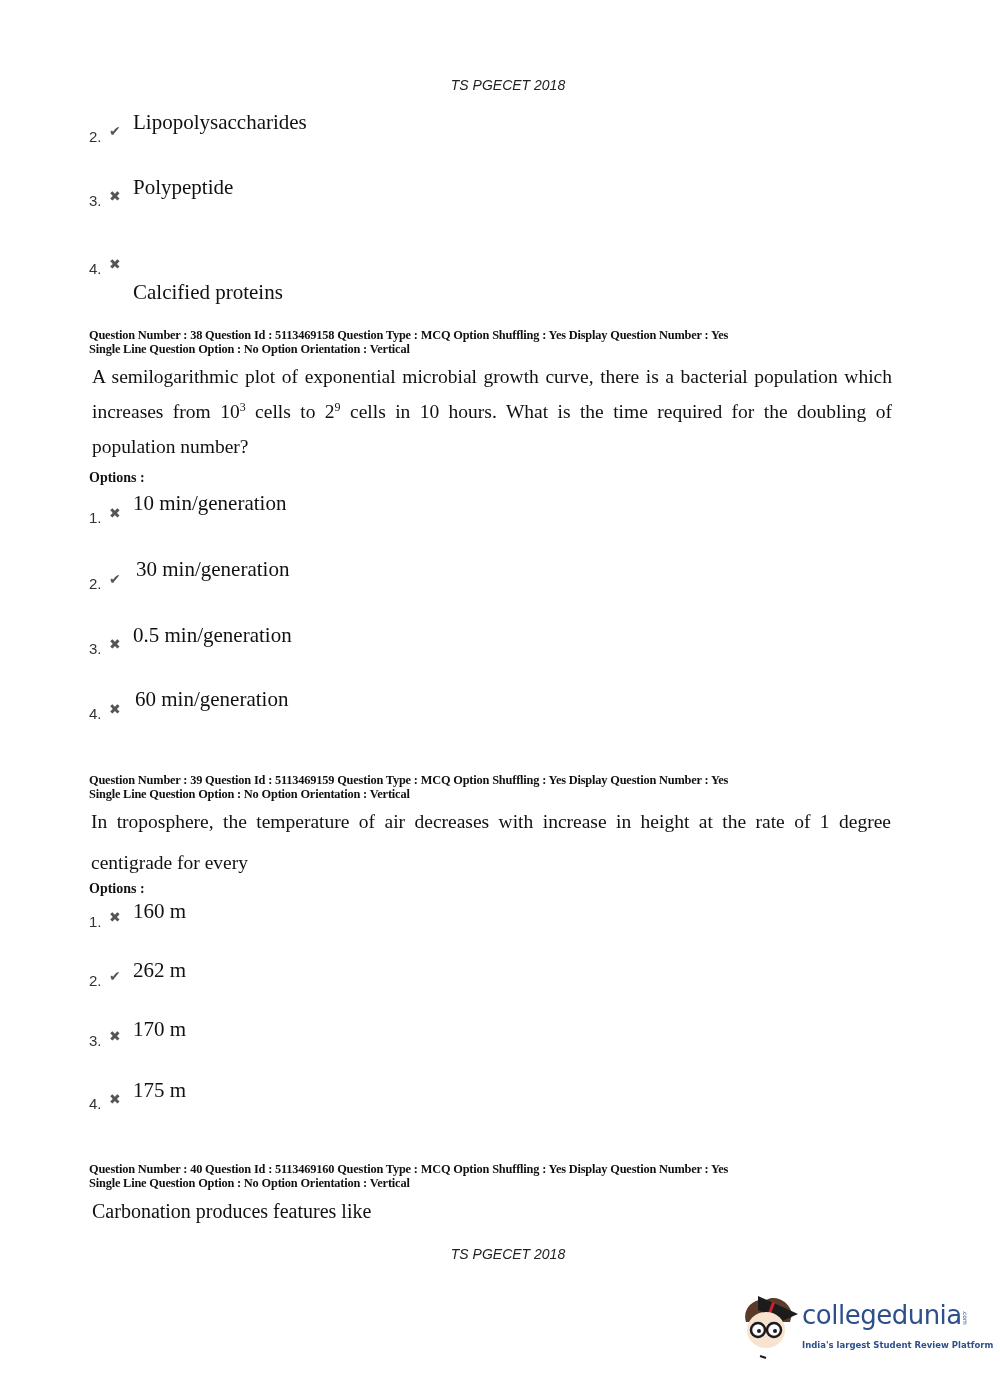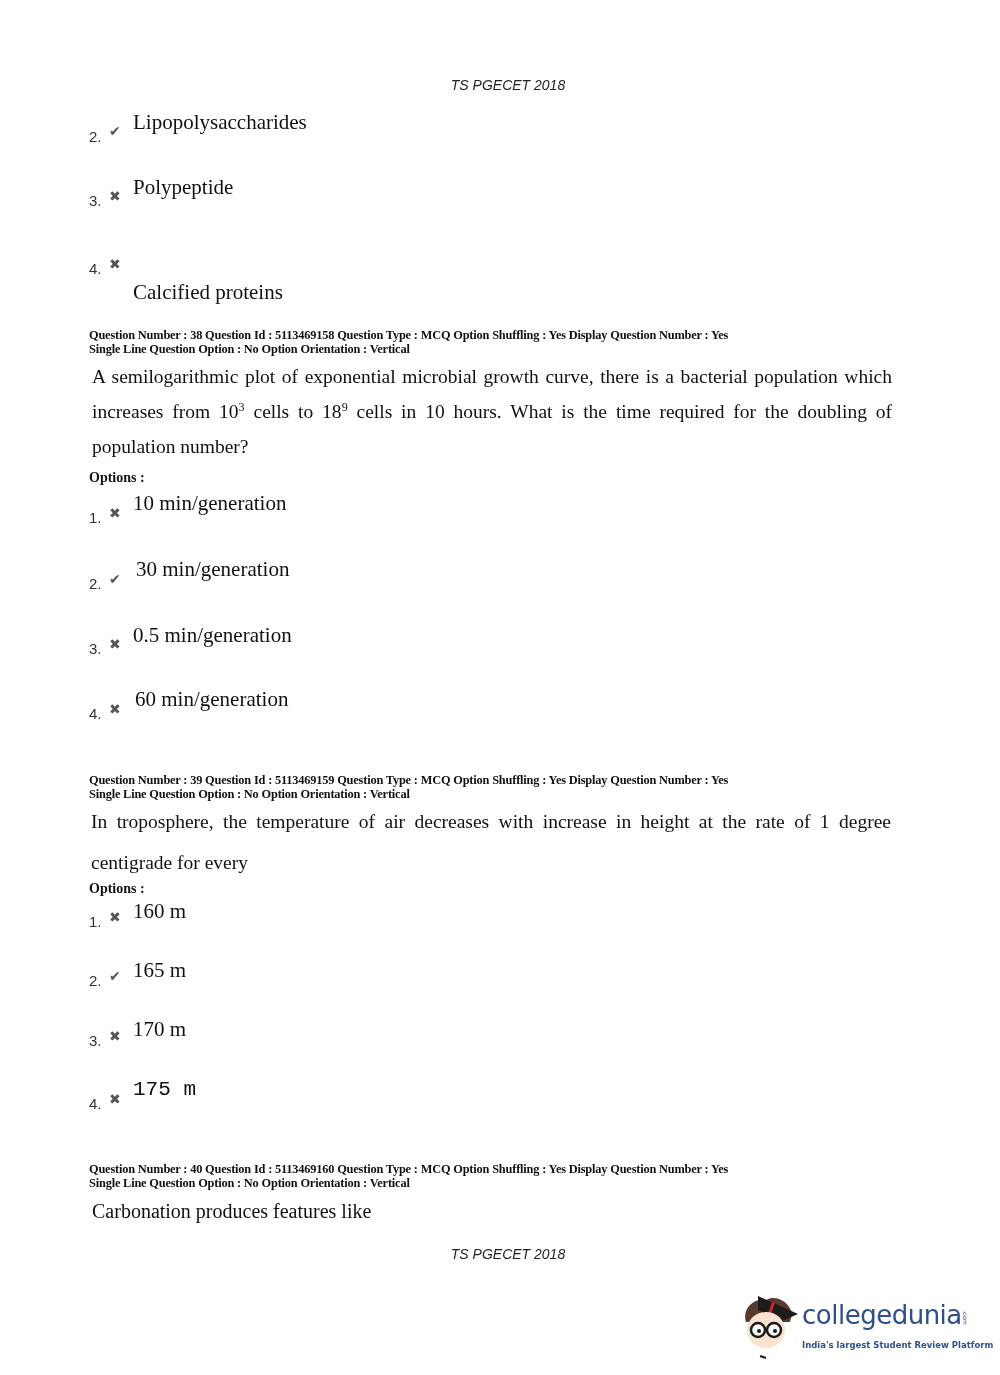--- a/index.html
+++ b/index.html
@@ -37,21 +37,21 @@
 <div class="opt" style="top:240px;">
   <span class="opt-num" style="top:20px;">4.</span>
   <span class="opt-icon" style="top:16px;">✖</span>
   <span class="opt-text" style="top:0;margin-top:40px;">Calcified proteins</span>
 </div>
 
 <div class="meta" style="top:328px;">
   <div>Question Number : 38  Question Id : 5113469158  Question Type : MCQ  Option Shuffling : Yes  Display Question Number : Yes</div>
   <div>Single Line Question Option : No  Option Orientation : Vertical</div>
 </div>
-<div class="qtext" style="top:359px;"><span>A semilogarithmic plot of exponential microbial growth curve, there is a bacterial population which increases from 10</span><sup>3</sup><span> cells to 18</span><sup>9</sup><span> cells in 10 hours. What is the time required for the doubling of population number?</span></div>
+<div class="qtext" style="top:359px;"><span>A semilogarithmic plot of exponential microbial growth curve, there is a bacterial population which increases from 10</span><sup>3</sup><span> cells to 2</span><sup>9</sup><span> cells in 10 hours. What is the time required for the doubling of population number?</span></div>
 <div class="options-label" style="top:470px;">Options :</div>
 
 <div class="opt" style="top:491px;">
   <span class="opt-num" style="top:18px;">1.</span>
   <span class="opt-icon" style="top:14px;">✖</span>
   <span class="opt-text" style="top:0;">10 min/generation</span>
 </div>
 <div class="opt" style="top:557px;">
   <span class="opt-num" style="top:18px;">2.</span>
   <span class="opt-icon" style="top:14px;">✔</span>
@@ -76,31 +76,31 @@
 <div class="options-label" style="top:881px;">Options :</div>
 
 <div class="opt" style="top:899px;">
   <span class="opt-num" style="top:14px;">1.</span>
   <span class="opt-icon" style="top:10px;">✖</span>
   <span class="opt-text" style="top:0;">160 m</span>
 </div>
 <div class="opt" style="top:958px;">
   <span class="opt-num" style="top:14px;">2.</span>
   <span class="opt-icon" style="top:10px;">✔</span>
-  <span class="opt-text" style="top:0;">165 m</span>
+  <span class="opt-text" style="top:0;">262 m</span>
 </div>
 <div class="opt" style="top:1017px;">
   <span class="opt-num" style="top:15px;">3.</span>
   <span class="opt-icon" style="top:11px;">✖</span>
   <span class="opt-text" style="top:0;">170 m</span>
 </div>
 <div class="opt" style="top:1078px;">
   <span class="opt-num" style="top:17px;">4.</span>
   <span class="opt-icon" style="top:13px;">✖</span>
-  <span class="opt-text" style="top:0;font-family:Liberation Mono, monospace;">175 m</span>
+  <span class="opt-text" style="top:0;">175 m</span>
 </div>
 
 <div class="meta" style="top:1162px;">
   <div>Question Number : 40  Question Id : 5113469160  Question Type : MCQ  Option Shuffling : Yes  Display Question Number : Yes</div>
   <div>Single Line Question Option : No  Option Orientation : Vertical</div>
 </div>
 <div class="qtext" style="top:1194px;font-size:20px;">Carbonation produces features like</div>
 
 <div class="abs header-text" style="top:1246px;">TS PGECET 2018</div>
 

